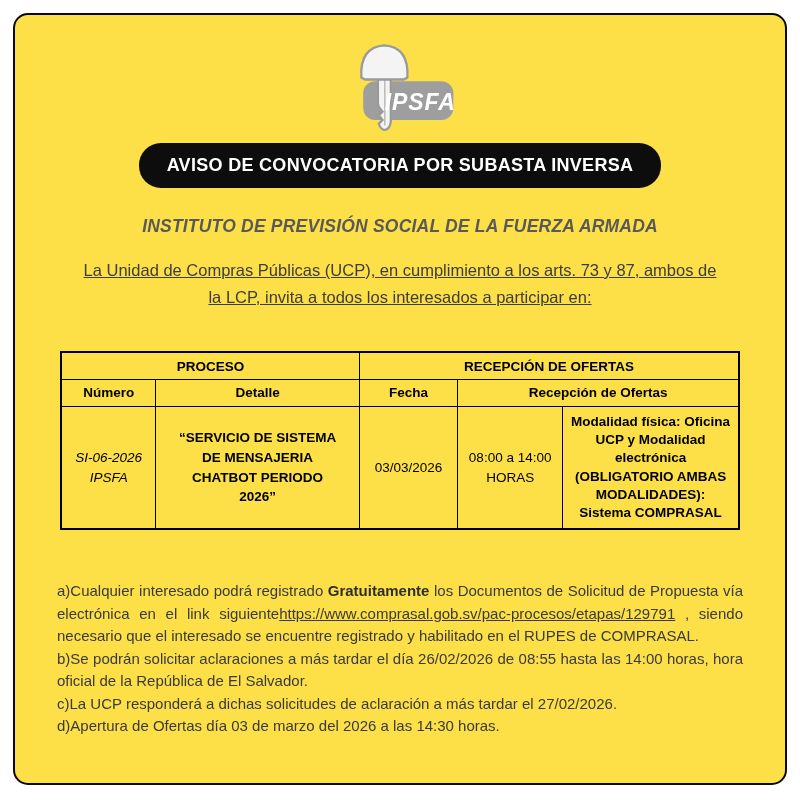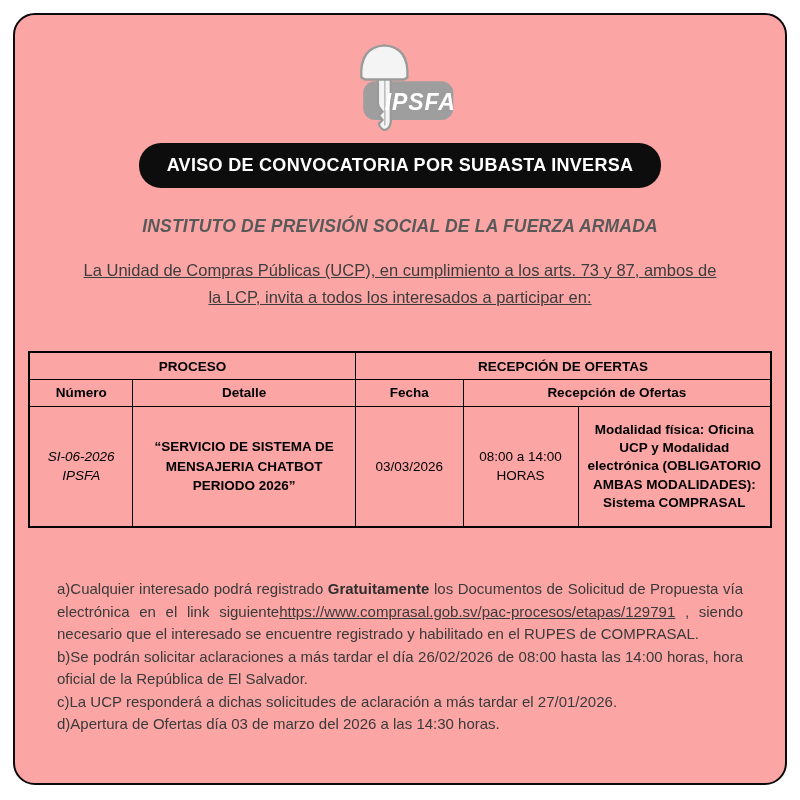--- a/index.html
+++ b/index.html
@@ -1,52 +1,52 @@
 <!DOCTYPE html>
 <html><head>
 <meta charset="utf-8">
 <style>
   * { margin: 0; padding: 0; box-sizing: border-box; }
   html, body { width: 800px; height: 800px; background: #ffffff; font-family: "Liberation Sans", sans-serif; }
   .page { position: relative; width: 800px; height: 800px; background: #ffffff; }
   .frame {
     position: absolute; left: 13px; top: 13px; width: 774px; height: 772px;
-    border: 2px solid #0a0a0a; border-radius: 22px; background: #fca5a5;
+    border: 2px solid #0a0a0a; border-radius: 15px; background: #fde047;
     overflow: hidden;
   }
   .logo-wrap { margin: 24px auto 0; width: 132px; height: 92px; display: block; text-align: center; }
   .banner-row { text-align: center; margin-top: 12px; }
   .banner {
     display: inline-block; background: #0d0d0d; color: #ffffff;
     border-radius: 22px; padding: 12px 28px;
     font-size: 18px; font-weight: bold; letter-spacing: 0.3px;
   }
   .doc-title {
     margin-top: 28px; text-align: center;
     font-size: 17.5px; font-weight: bold; color: #595959; letter-spacing: 0.2px; font-style: italic;
   }
   .intro {
     margin: 20px auto 0; width: 640px; text-align: center;
     font-size: 16.5px; color: #3d3d3d; line-height: 1.65; text-decoration: underline;
   }
   table.proc {
-    width: 744px; margin: 40px auto 0; border-collapse: collapse;
+    width: 680px; margin: 40px auto 0; border-collapse: collapse;
     border: 2px solid #000; table-layout: fixed; color: #000;
   }
   table.proc th, table.proc td {
     border: 1.5px solid #000; text-align: center; vertical-align: middle;
   }
   table.proc th { font-size: 13.5px; font-weight: bold; height: 27px; }
   table.proc td { font-size: 13.5px; }
   tr.body-row { height: 104px; }
   td.cell-numero { font-weight: normal; line-height: 1.45; font-style: italic; }
   td.cell-detalle { font-weight: bold; padding: 8px 16px; line-height: 1.45; }
   td.cell-fecha { font-weight: normal; }
   td.cell-horario { font-weight: normal; line-height: 1.45; padding: 14px 6px; }
-  td.cell-modalidad { font-weight: bold; font-size: 13px; line-height: 1.35; padding: 14px 5px; }
+  td.cell-modalidad { font-weight: bold; font-size: 13px; line-height: 1.35; padding: 6px 5px; }
   .notes { margin: 50px 42px 0; color: #3a3a3a; font-size: 15px; line-height: 1.5; }
   .notes p.justify { text-align: justify; }
   .notes b { font-weight: bold; color: #2e2e2e; }
   .doc-link { text-decoration: underline; color: #3a3a3a; word-break: break-all; cursor: pointer; }
 </style>
 </head>
 <body>
 
 <div class="page">
   <div class="frame">
@@ -105,19 +105,19 @@
           <span>08:00 a 14:00</span><br>
           <span>HORAS</span>
         </td>
         <td class="cell-modalidad">Modalidad física: Oficina UCP y Modalidad electrónica (OBLIGATORIO AMBAS MODALIDADES): Sistema COMPRASAL</td>
       </tr>
     </tbody>
       </table>
 
     <div class="notes">
       <p class="justify"><span>a)Cualquier interesado podrá registrado </span><b>Gratuitamente</b><span> los Documentos de Solicitud de Propuesta vía electrónica en el link siguiente</span><span class="doc-link">https://www.comprasal.gob.sv/pac-procesos/etapas/129791</span><span> , siendo necesario que el interesado se encuentre registrado y habilitado en el RUPES de COMPRASAL.</span></p>
-      <p class="justify">b)Se podrán solicitar aclaraciones a más tardar el día 26/02/2026 de 08:00 hasta las 14:00 horas, hora oficial de la República de El Salvador.</p>
-      <p>c)La UCP responderá a dichas solicitudes de aclaración a más tardar el 27/01/2026.</p>
+      <p class="justify">b)Se podrán solicitar aclaraciones a más tardar el día 26/02/2026 de 08:55 hasta las 14:00 horas, hora oficial de la República de El Salvador.</p>
+      <p>c)La UCP responderá a dichas solicitudes de aclaración a más tardar el 27/02/2026.</p>
       <p>d)Apertura de Ofertas día 03 de marzo del 2026 a las 14:30 horas.</p>
     </div>
 
   </div>
 </div>
 
 </body></html>

